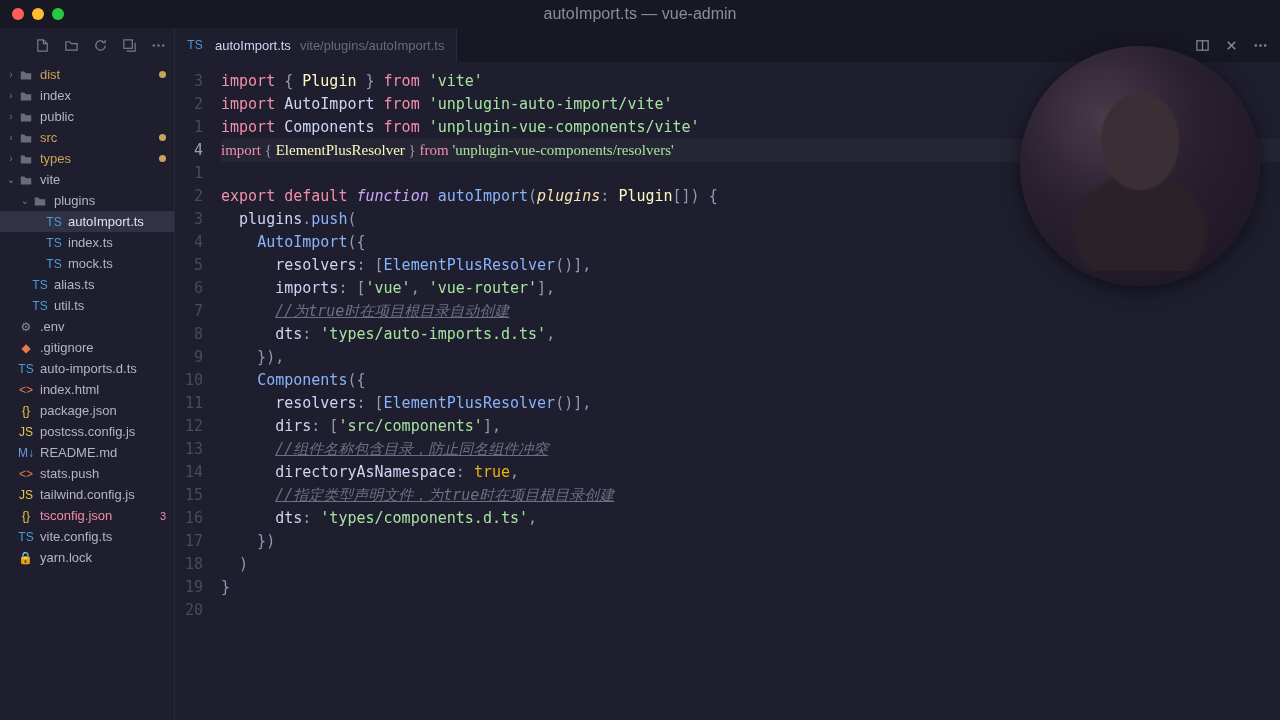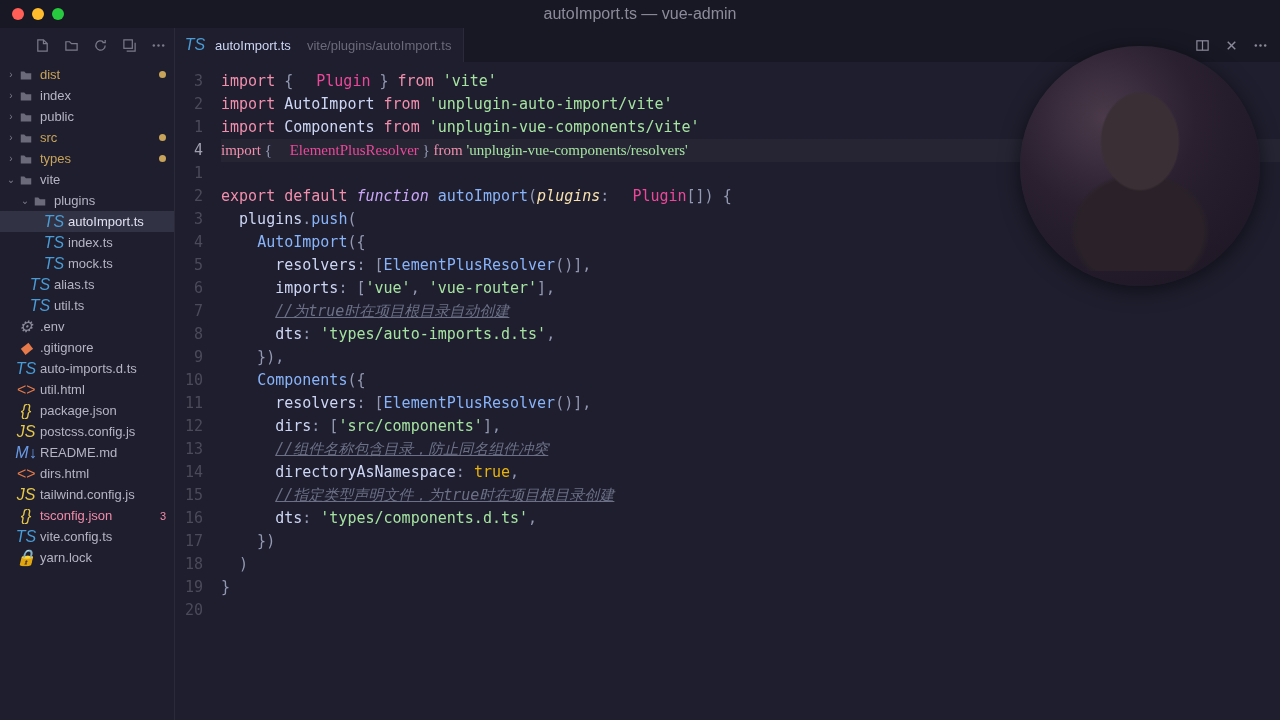--- a/index.html
+++ b/index.html
@@ -87,22 +87,21 @@
   font-size: 10px;
   color: #7a7a8a;
 }
 .tree-icon {
   width: 16px;
   height: 16px;
   margin-right: 6px;
   display: inline-flex;
   align-items: center;
   justify-content: center;
-  font-size: 16px;
-  font-style: italic;
+  font-size: 12px;
 }
 .tree-label { flex: 1; overflow: hidden; text-overflow: ellipsis; }
 .tree-badge {
   font-size: 11px;
   color: #f38ba8;
   margin-left: 4px;
 }
 .git-dot {
   width: 7px; height: 7px; border-radius: 50%;
   background: #c8a35a; margin-left: 6px;
@@ -128,21 +127,21 @@
   display: flex;
   align-items: center;
   padding: 0 12px;
   background: #1e1e2e;
   font-size: 13px;
   gap: 6px;
   border-right: 1px solid #2a2a3a;
 }
 .tab-path {
   color: #6a6a7a;
-  margin-left: 10px;
+  margin-left: 3px;
 }
 .tab-actions {
   margin-left: auto;
   display: flex;
   gap: 14px;
   padding-right: 12px;
   color: #8a8a9a;
 }
 .tab-actions svg { width: 15px; height: 15px; cursor: pointer; }
 .code-area {
@@ -164,21 +163,21 @@
 .gutter .active-ln { color: #a0a0b0; }
 .code-lines {
   flex: 1;
   padding-top: 8px;
   white-space: pre;
 }
 .code-lines .line { height: 23px; }
 .code-lines .line.hl { background: rgba(255,255,255,0.03); font-family: Liberation Serif, serif; }
 .tok-kw { color: #f28fad; }
 .tok-kw2 { color: #cba6f7; font-style: italic; }
-.tok-type { color: #ec4899; margin-left: 14px; }
+.tok-type { color: #fef9c3; }
 .tok-str { color: #a6e3a1; }
 .tok-fn { color: #89b4fa; }
 .tok-param { color: #f9e2af; font-style: italic; }
 .tok-prop { color: #cdd6f4; }
 .tok-comment { color: #6c7086; font-style: italic; text-decoration: underline; }
 .tok-punc { color: #9399b2; }
 .tok-bool { color: #eab308; }
 .tok-ident { color: #cdd6f4; }
 .webcam {
   position: absolute;
@@ -353,41 +352,41 @@
           <span class="tree-label">.gitignore</span>
         </div>
         <div class="tree-item depth-0">
           <span class="tree-chevron"></span>
           <span class="tree-icon ic-ts">TS</span>
           <span class="tree-label">auto-imports.d.ts</span>
         </div>
         <div class="tree-item depth-0">
           <span class="tree-chevron"></span>
           <span class="tree-icon ic-html">&lt;&gt;</span>
-          <span class="tree-label">util.html</span>
+          <span class="tree-label">index.html</span>
         </div>
         <div class="tree-item depth-0">
           <span class="tree-chevron"></span>
           <span class="tree-icon ic-json">{}</span>
           <span class="tree-label">package.json</span>
         </div>
         <div class="tree-item depth-0">
           <span class="tree-chevron"></span>
           <span class="tree-icon ic-js">JS</span>
           <span class="tree-label">postcss.config.js</span>
         </div>
         <div class="tree-item depth-0">
           <span class="tree-chevron"></span>
           <span class="tree-icon ic-md">M↓</span>
           <span class="tree-label">README.md</span>
         </div>
         <div class="tree-item depth-0">
           <span class="tree-chevron"></span>
           <span class="tree-icon ic-html">&lt;&gt;</span>
-          <span class="tree-label">dirs.html</span>
+          <span class="tree-label">stats.push</span>
         </div>
         <div class="tree-item depth-0">
           <span class="tree-chevron"></span>
           <span class="tree-icon ic-js">JS</span>
           <span class="tree-label">tailwind.config.js</span>
         </div>
         <div class="tree-item depth-0 error">
           <span class="tree-chevron"></span>
           <span class="tree-icon ic-json">{}</span>
           <span class="tree-label">tsconfig.json</span>

